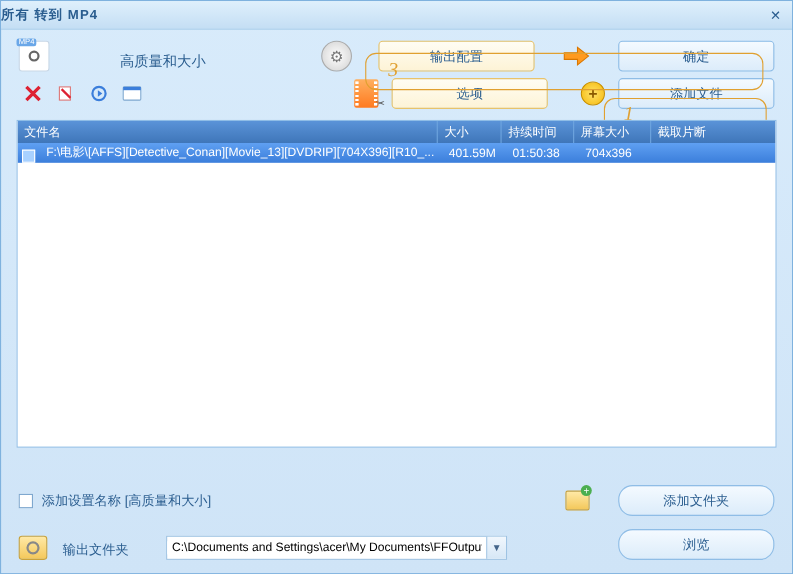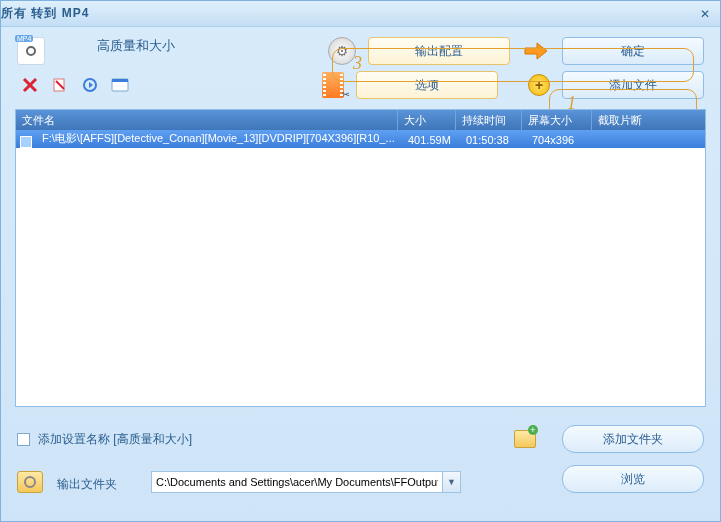--- a/index.html
+++ b/index.html
@@ -1,21 +1,21 @@
 <!DOCTYPE html>
 <html><head>
 <meta charset="utf-8">
 <style>
   * { box-sizing: border-box; margin: 0; padding: 0; font-family: "Microsoft YaHei", "SimSun", Arial, sans-serif; }
   body { width: 721px; height: 522px; background: #cfe4f7; overflow: hidden; }
   .window { width:721px; height:522px; background:linear-gradient(#d8ebfb,#cfe4f7); border:1px solid #7fb2de; position:relative; }
   .titlebar { height:26px; background:linear-gradient(#dff0fc,#c4def4); display:flex; align-items:center; position:relative; border-bottom:1px solid #a9cdea; }
   .titlebar .title { color:#2a5d8f; font-size:12px; font-weight:bold; letter-spacing:1px; }
   .titlebar .close { position:absolute; right:6px; top:4px; width:18px; height:18px; color:#2a5d8f; font-size:12px; display:flex; align-items:center; justify-content:center; cursor:pointer; }
-  .toolbar { padding:10px 16px 6px 16px; display:flex; align-items:flex-start; gap:12px; }
+  .toolbar { padding:10px 16px 6px 16px; display:flex; align-items:flex-end; gap:24px; }
   .mp4icon { width:28px; height:28px; background:#fff; border:1px solid #c9d7e6; border-radius:3px; position:relative; display:flex; align-items:center; justify-content:center; }
   .mp4icon::before{ content:"MP4"; position:absolute; top:-3px; left:-3px; background:#6aa7e8; color:#fff; font-size:7px; padding:0 2px; border-radius:2px;}
   .mp4icon .dot{ width:10px;height:10px;border-radius:50%;border:2px solid #666; }
   .quality { color:#2a5d8f; font-size:13px; margin-left:40px; }
   .spacer { flex:1; }
   .round-icon { width:28px;height:28px;border-radius:50%;background:radial-gradient(#fff,#d0d0d0); border:1px solid #aaa; display:flex;align-items:center;justify-content:center;font-size:14px;color:#777;}
   .btn { height:28px; min-width:142px; border:1px solid #e8c36a; border-radius:4px; background:linear-gradient(#fffdf3,#fdf3d6); color:#2a5d8f; font-size:12px; display:flex; align-items:center; justify-content:center; cursor:pointer; }
   .btn.blue { border:1px solid #8fbde6; background:linear-gradient(#f4faff,#dcecfa); }
   .btn.small{ min-width:142px;border-radius:13px; }
   .arrow-icon { width:28px; height:28px; display:flex;align-items:center;justify-content:center;}
@@ -35,21 +35,21 @@
   .th{ padding:3px 6px; border-right:1px solid #6fa6df; white-space:nowrap; overflow:hidden;}
   .th:last-child{border-right:none;}
   .trow{ display:flex; height:18px; background:linear-gradient(#5fa0f2,#3b7edb); color:#fff; font-size:11px; align-items:flex-end;}
   .td{ padding:2px 6px; white-space:nowrap; overflow:hidden; text-overflow:ellipsis;}
   .c-name{ flex:0 0 382px; }
   .c-size{ flex:0 0 58px; }
   .c-dur { flex:0 0 66px; }
   .c-scr { flex:0 0 70px; }
   .c-cut { flex:1 1 auto; }
   .trow .rowicon{ width:12px;height:12px; background:#a8d1ff; border:1px solid #fff; margin:0 4px; flex:none;}
-  .bottom{ position:absolute; left:0; right:0; bottom:16px; padding:10px 16px 12px 16px;}
+  .bottom{ position:absolute; left:0; right:0; bottom:0; padding:10px 16px 12px 16px;}
   .addrow{ display:flex; align-items:center; gap:8px; margin-bottom:12px;}
   .chk{ width:13px;height:13px;border:1px solid #7fa8cf; background:#fff;}
   .addlabel{ color:#2a5d8f; font-size:12px;}
   .folder-plus{ width:22px;height:18px; background:linear-gradient(#ffe9a6,#f4c85b); border:1px solid #caa23a; border-radius:2px; position:relative; margin-left:auto;}
   .folder-plus::after{content:"+"; position:absolute; right:-3px; top:-6px; background:#4caf50; color:#fff; font-size:9px; width:10px;height:10px; border-radius:50%; display:flex;align-items:center;justify-content:center;}
   .outrow{ display:flex; align-items:flex-end; gap:14px;}
   .folder-icon{ width:26px;height:22px; background:linear-gradient(#ffe9a6,#f4c85b); border:1px solid #caa23a; border-radius:3px; display:flex;align-items:center;justify-content:center;}
   .folder-icon .inner{width:12px;height:12px;border-radius:50%;border:2px solid #888;}
   .outlabel{ color:#2a5d8f; font-size:12px; min-width:80px;}
   .combo{ flex:0 0 310px; height:22px; border:1px solid #9ec3e3; background:#fff; display:flex; align-items:center; font-size:11px;}

